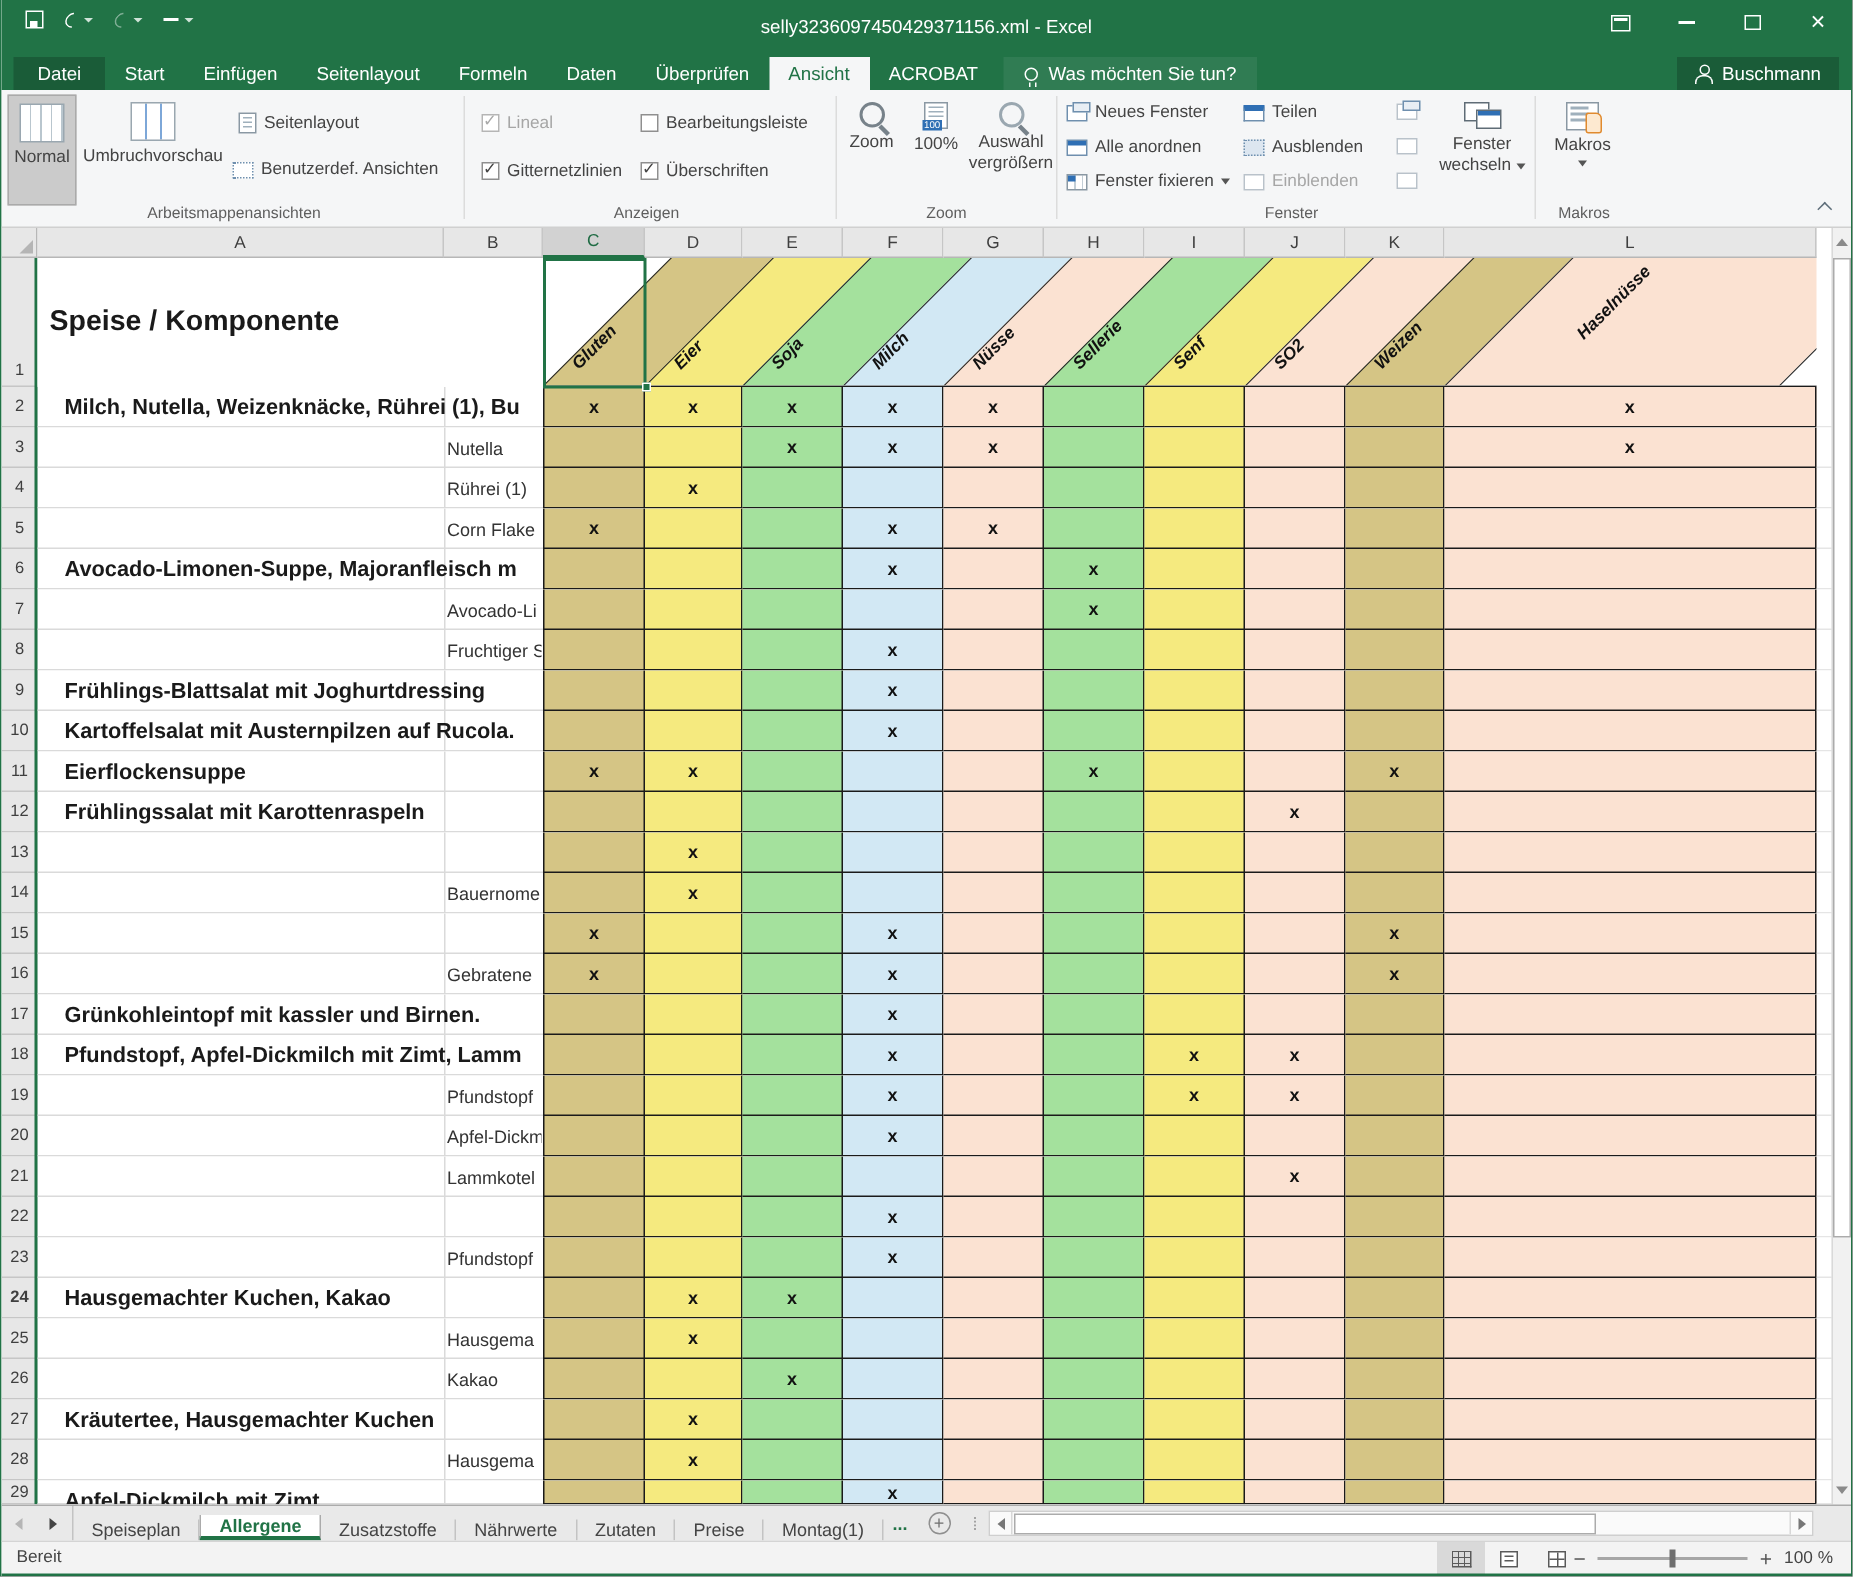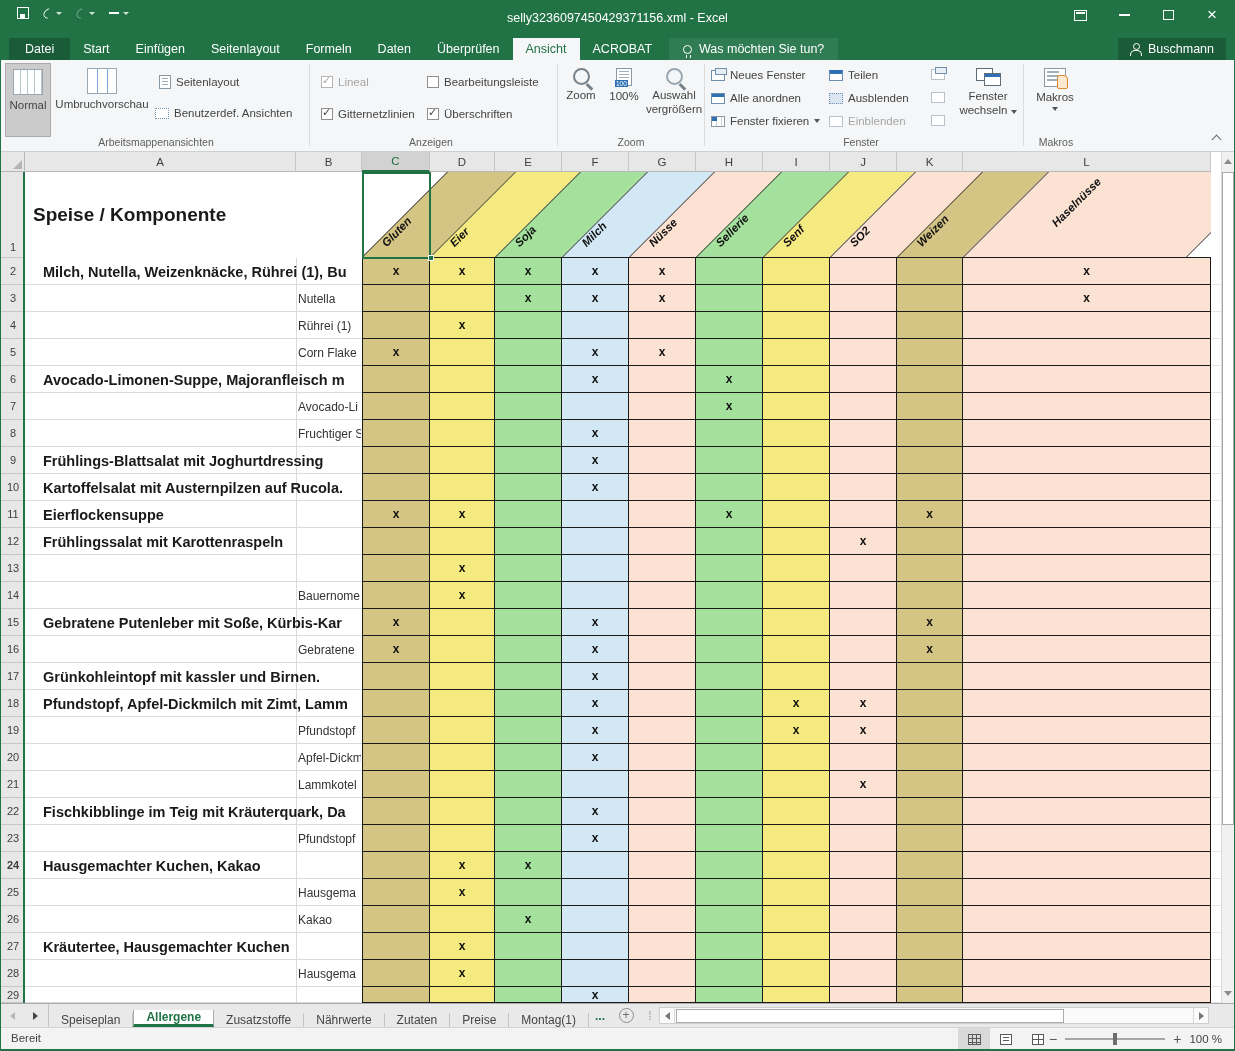--- a/index.html
+++ b/index.html
@@ -603,21 +603,20 @@
           <div class="cell" style="left: 695px; width: 67px; background: rgb(164, 225, 157);"></div>
           <div class="cell" style="left: 762px; width: 67px; background: rgb(245, 234, 127);"></div>
           <div class="cell" style="left: 829px; width: 67px; background: rgb(251, 226, 210);"></div>
           <div class="cell" style="left: 896px; width: 66px; background: rgb(213, 197, 133);"></div>
           <div class="cell" style="left: 962px; width: 248px; background: rgb(251, 226, 210);"></div>
           <div class="rstrip"></div>
         </div>
         <div class="drow" style="top: 351px; height: 27px;">
           <div class="abline" style="left: 24px; bottom: 0px; width: 337px; height: 1px;"></div>
           <div class="abline" style="left: 295px; top: 0px; height: 100%; width: 1px;"></div>
-          <div class="dlabel dish">Gebratene Putenleber mit Soße, Kürbis-Kar</div>
           <div class="cell first" style="left: 361px; width: 68px; background: rgb(213, 197, 133);">x</div>
           <div class="cell" style="left: 429px; width: 65px; background: rgb(245, 234, 127);"></div>
           <div class="cell" style="left: 494px; width: 67px; background: rgb(164, 225, 157);"></div>
           <div class="cell" style="left: 561px; width: 67px; background: rgb(210, 232, 244);">x</div>
           <div class="cell" style="left: 628px; width: 67px; background: rgb(251, 226, 210);"></div>
           <div class="cell" style="left: 695px; width: 67px; background: rgb(164, 225, 157);"></div>
           <div class="cell" style="left: 762px; width: 67px; background: rgb(245, 234, 127);"></div>
           <div class="cell" style="left: 829px; width: 67px; background: rgb(251, 226, 210);"></div>
           <div class="cell" style="left: 896px; width: 66px; background: rgb(213, 197, 133);">x</div>
           <div class="cell" style="left: 962px; width: 248px; background: rgb(251, 226, 210);"></div>
@@ -715,21 +714,20 @@
           <div class="cell" style="left: 695px; width: 67px; background: rgb(164, 225, 157);"></div>
           <div class="cell" style="left: 762px; width: 67px; background: rgb(245, 234, 127);"></div>
           <div class="cell" style="left: 829px; width: 67px; background: rgb(251, 226, 210);">x</div>
           <div class="cell" style="left: 896px; width: 66px; background: rgb(213, 197, 133);"></div>
           <div class="cell" style="left: 962px; width: 248px; background: rgb(251, 226, 210);"></div>
           <div class="rstrip"></div>
         </div>
         <div class="drow" style="top: 540px; height: 27px;">
           <div class="abline" style="left: 24px; bottom: 0px; width: 337px; height: 1px;"></div>
           <div class="abline" style="left: 295px; top: 0px; height: 100%; width: 1px;"></div>
-          <div class="dlabel dish">Fischkibblinge im Teig mit Kräuterquark, Da</div>
           <div class="cell first" style="left: 361px; width: 68px; background: rgb(213, 197, 133);"></div>
           <div class="cell" style="left: 429px; width: 65px; background: rgb(245, 234, 127);"></div>
           <div class="cell" style="left: 494px; width: 67px; background: rgb(164, 225, 157);"></div>
           <div class="cell" style="left: 561px; width: 67px; background: rgb(210, 232, 244);">x</div>
           <div class="cell" style="left: 628px; width: 67px; background: rgb(251, 226, 210);"></div>
           <div class="cell" style="left: 695px; width: 67px; background: rgb(164, 225, 157);"></div>
           <div class="cell" style="left: 762px; width: 67px; background: rgb(245, 234, 127);"></div>
           <div class="cell" style="left: 829px; width: 67px; background: rgb(251, 226, 210);"></div>
           <div class="cell" style="left: 896px; width: 66px; background: rgb(213, 197, 133);"></div>
           <div class="cell" style="left: 962px; width: 248px; background: rgb(251, 226, 210);"></div>
@@ -827,20 +825,21 @@
           <div class="cell" style="left: 695px; width: 67px; background: rgb(164, 225, 157);"></div>
           <div class="cell" style="left: 762px; width: 67px; background: rgb(245, 234, 127);"></div>
           <div class="cell" style="left: 829px; width: 67px; background: rgb(251, 226, 210);"></div>
           <div class="cell" style="left: 896px; width: 66px; background: rgb(213, 197, 133);"></div>
           <div class="cell" style="left: 962px; width: 248px; background: rgb(251, 226, 210);"></div>
           <div class="rstrip"></div>
         </div>
         <div class="drow" style="top: 729px; height: 16px;">
           <div class="abline" style="left: 24px; bottom: 0px; width: 337px; height: 1px;"></div>
           <div class="abline" style="left: 295px; top: 0px; height: 100%; width: 1px;"></div>
+          <div class="dlabel dish">Apfel-Dickmilch mit Zimt</div>
           <div class="cell first" style="left: 361px; width: 68px; background: rgb(213, 197, 133);"></div>
           <div class="cell" style="left: 429px; width: 65px; background: rgb(245, 234, 127);"></div>
           <div class="cell" style="left: 494px; width: 67px; background: rgb(164, 225, 157);"></div>
           <div class="cell" style="left: 561px; width: 67px; background: rgb(210, 232, 244);">x</div>
           <div class="cell" style="left: 628px; width: 67px; background: rgb(251, 226, 210);"></div>
           <div class="cell" style="left: 695px; width: 67px; background: rgb(164, 225, 157);"></div>
           <div class="cell" style="left: 762px; width: 67px; background: rgb(245, 234, 127);"></div>
           <div class="cell" style="left: 829px; width: 67px; background: rgb(251, 226, 210);"></div>
           <div class="cell" style="left: 896px; width: 66px; background: rgb(213, 197, 133);"></div>
           <div class="cell" style="left: 962px; width: 248px; background: rgb(251, 226, 210);"></div>

